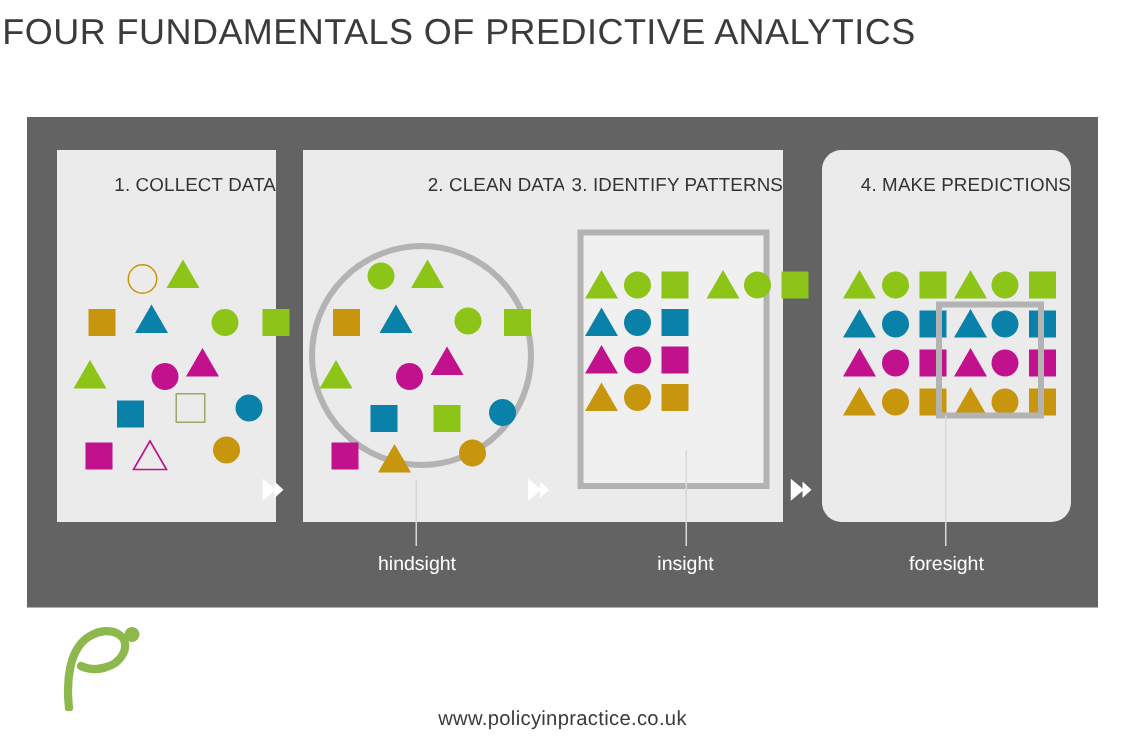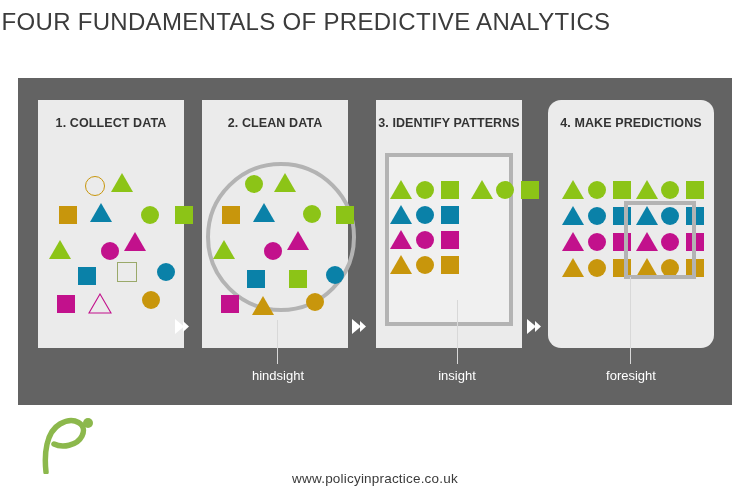--- a/index.html
+++ b/index.html
@@ -41,35 +41,34 @@
 
   
   .panel {
     position: absolute;
     top: 100px;
     width: 146px;
     height: 248px;
     background: #ebebeb;
   }
   #panel-1 { left: 38px;  }
-  #panel-2 { left: 202px; }
+  #panel-2 { left: 202px; padding-left: 29px; }
   #panel-3 { left: 376px; }
   #panel-4 { left: 548px; width: 166px; border-radius: 13px; }
 
   .panel-title {
     position: absolute;
     top: 16px;
     left: 0;
     width: 100%;
-    text-align: center;
+    text-align: right;
     font-size: 12.5px;
     color: #333333;
     white-space: nowrap;
     letter-spacing: 0.1px;
-    font-weight: bold;
   }
   #panel-4 .panel-title { font-size: 12.5px; }
 
   
   .arrow {
     position: absolute;
     top: 318px;
     width: 16px;
     height: 17px;
     color: #ffffff;

